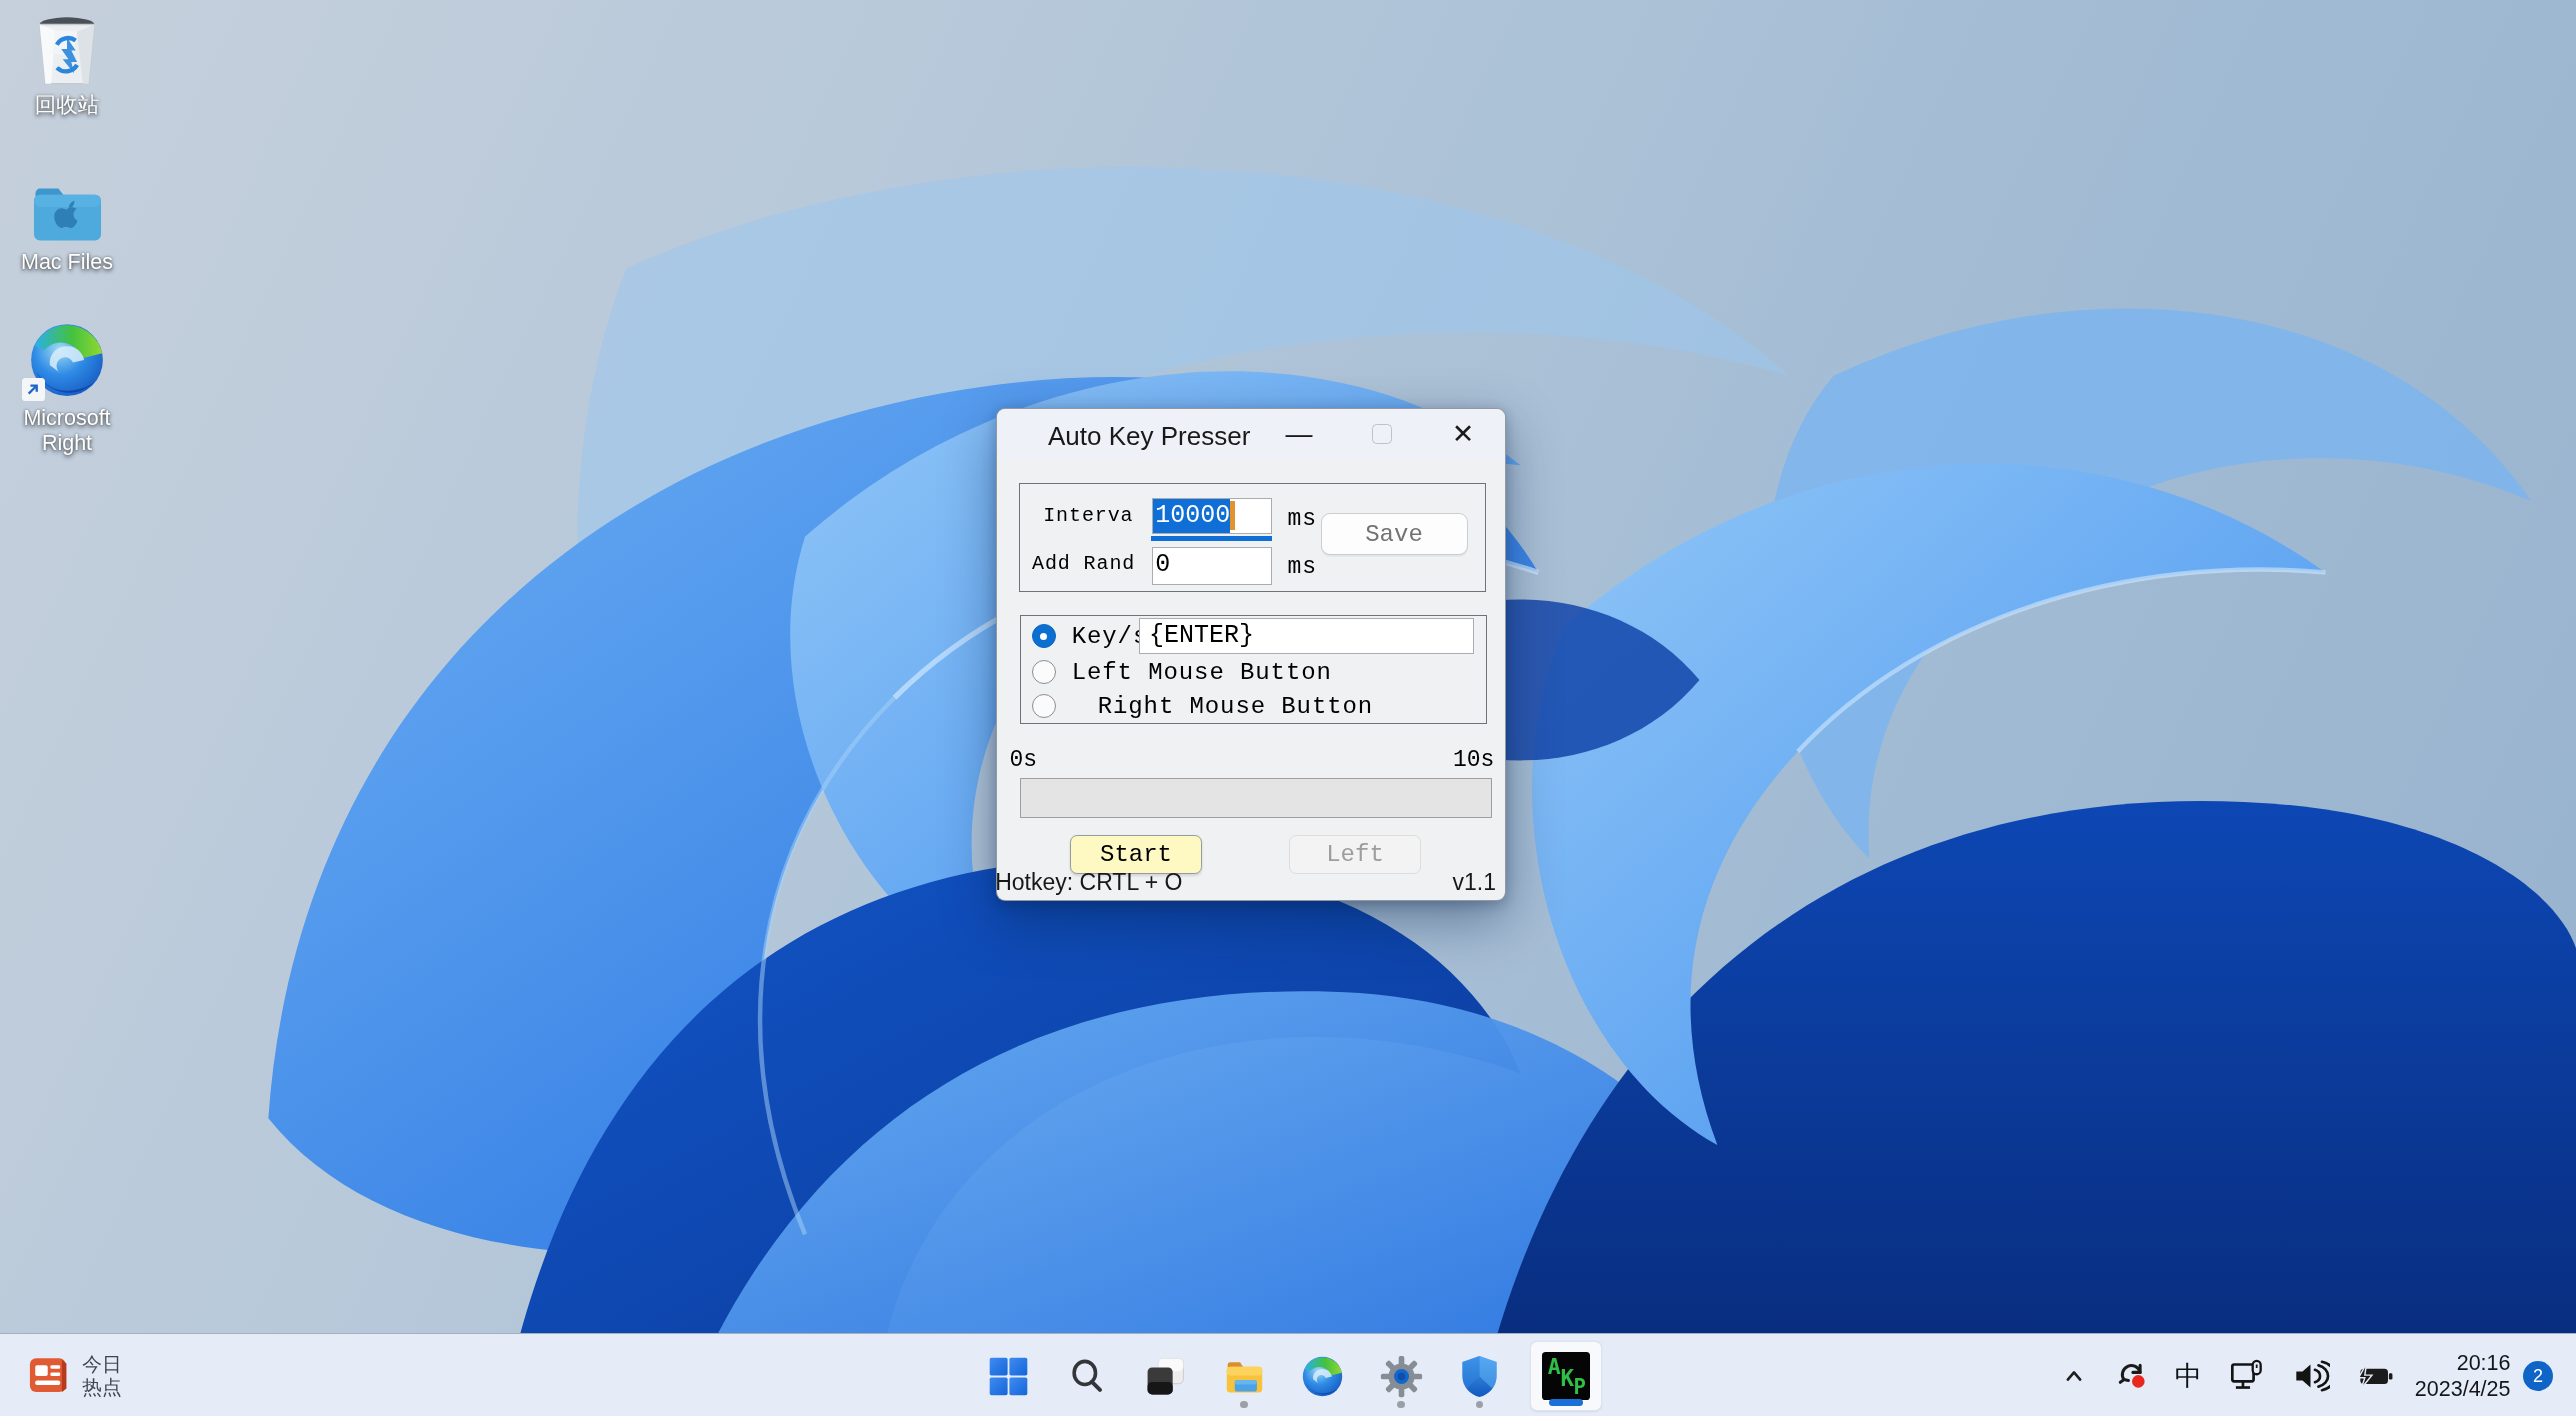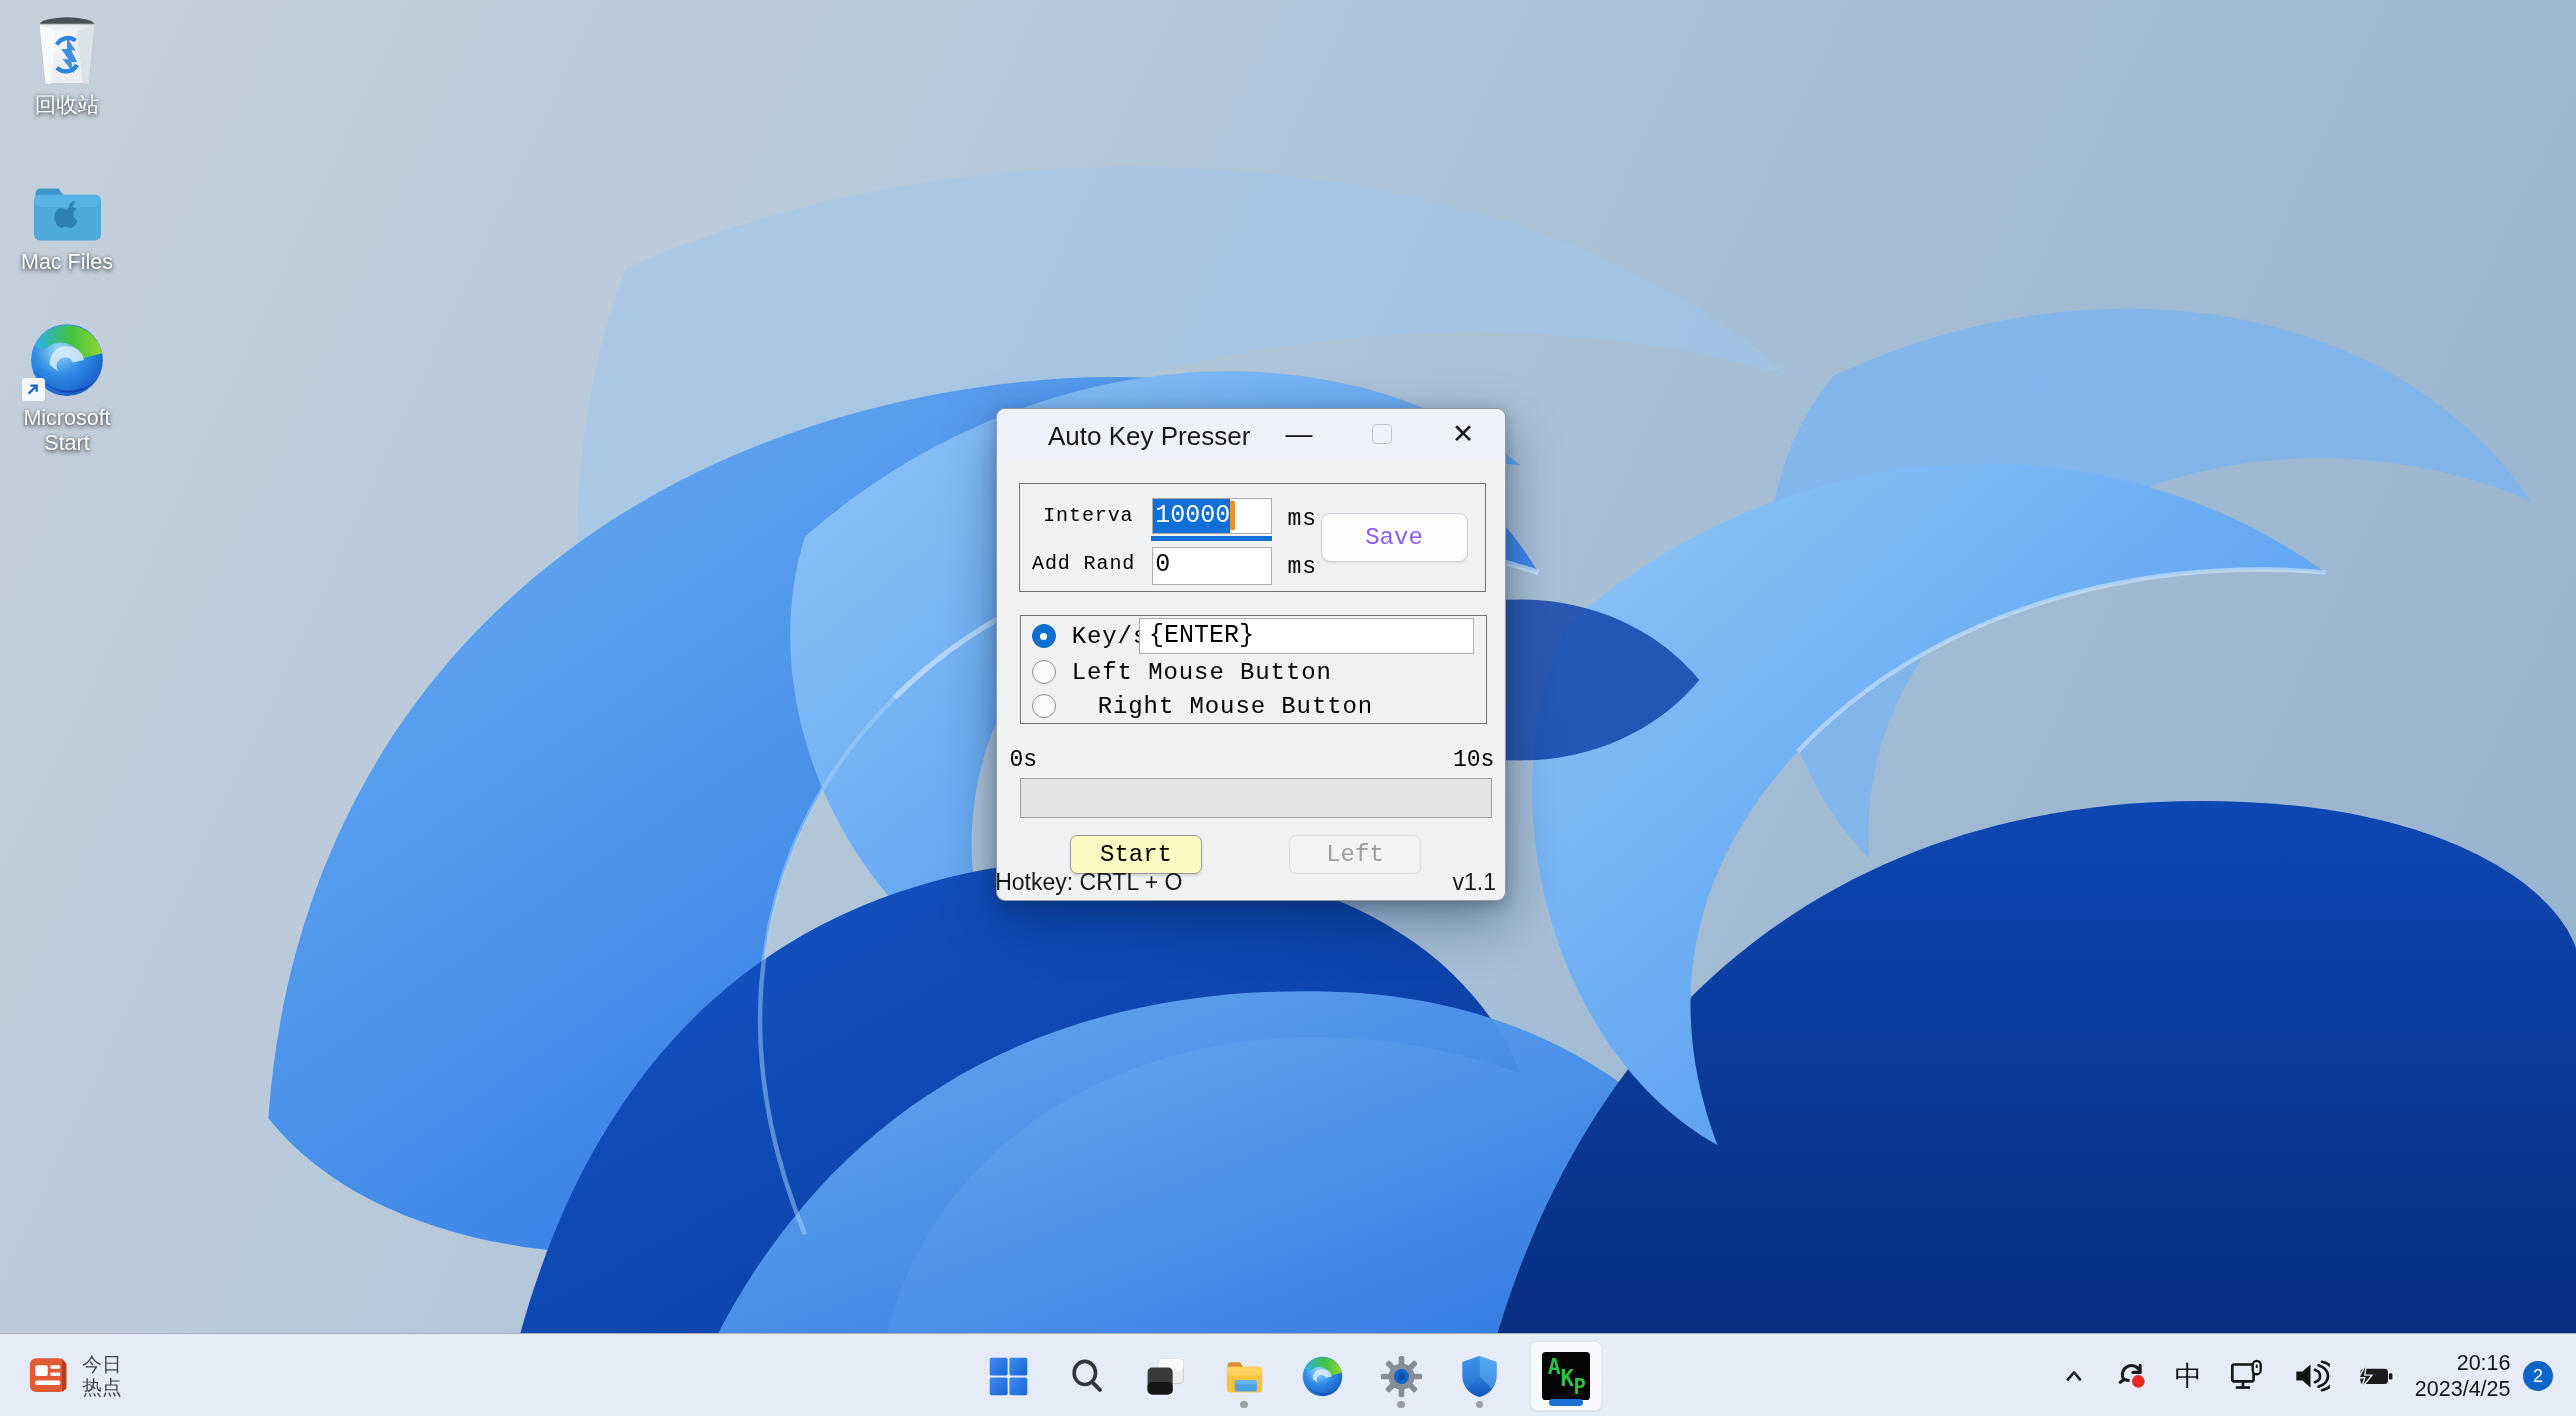--- a/index.html
+++ b/index.html
@@ -50,23 +50,23 @@
   .f-interval::after { content:""; position:absolute; left:-1.8px; right:-1.8px; bottom:-8px;
     height:5.4px; background:#0f6fd7; }
   .f-rand     { left:132px; top:63px; width:120px; height:38px; }
   .fieldtext { font-family:"Liberation Mono","DejaVu Sans Mono",monospace; font-size:25px;
     line-height:34px; padding-left:2.7px; display:inline-block; }
   .sel { background:#0f6fd7; color:#fff; }
   .caret { display:inline-block; vertical-align:middle; width:4.5px; height:29px; background:#e2922e; margin-top:-5.4px; }
   .unit { position:absolute; font-style:normal; font-size:23px; letter-spacing:0.9px;
     font-family:"Liberation Mono","DejaVu Sans Mono",monospace; }
   .u1 { left:268px; top:21.5px; } .u2 { left:268px; top:70px; }
-  .savebtn { position:absolute; left:301px; top:29px; width:147px; height:49px;
+  .savebtn { position:absolute; left:301px; top:29px; width:147px; height:42px;
     background:#fdfdfd; border:1.8px solid #cacdd1; border-radius:9px;
-    font-family:"Liberation Mono","DejaVu Sans Mono",monospace; font-size:24px; color:#8b5cf6;
+    font-family:"Liberation Mono","DejaVu Sans Mono",monospace; font-size:24px; color:#737373;
     box-shadow:0 1.8px 0 rgba(0,0,0,.05); cursor:pointer; }
 
   .radiorow { position:absolute; left:10.7px; height:30px; display:flex; align-items:center; }
   .rr1 { top:5.4px; } .rr2 { top:41px; } .rr3 { top:75px;gap:26px; }
   .radio { width:24px; height:24px; border-radius:50%; border:1.8px solid #8a8d91; background:#fbfbfb;
     display:inline-flex; align-items:center; justify-content:center; cursor:pointer; flex:0 0 auto; }
   .radio.on { border:1.8px solid #0b66c8; background:#0b6fd0; }
   .radio.on::after { content:""; width:7.2px; height:7.2px; border-radius:50%; background:#fff; }
   .rlabel { margin-left:16px; font-size:24px; letter-spacing:0.9px; white-space:nowrap; }
   .keyfield { position:absolute; left:118px; top:1.8px; width:335px; height:36px;
@@ -212,21 +212,21 @@
       <div class="dicon-art" style="position:relative; height:86px;">
         <svg width="82" height="82" viewBox="0 0 48 48">
             <use href="#edgeLogo"></use>
           </svg>
         <span class="shortcut-arrow">
           <svg width="14.3" height="14.3" viewBox="0 0 16 16">
             <path d="M3,13 L11,5 M5,4 h7 v7" stroke="#1e66c8" stroke-width="2.6" fill="none"></path>
           </svg>
         </span>
       </div>
-      <div class="dicon-label" style="width:134px;">Microsoft Start</div>
+      <div class="dicon-label" style="width:134px;">Microsoft Right</div>
     </div>
   </div>
 
   <section class="win">
     <div class="titlebar">
       <span class="title">Auto Key Presser</span>
       <span class="ctrl min">—</span>
       <span class="ctrl max">
           <span class="maxbox"></span>
         </span>

